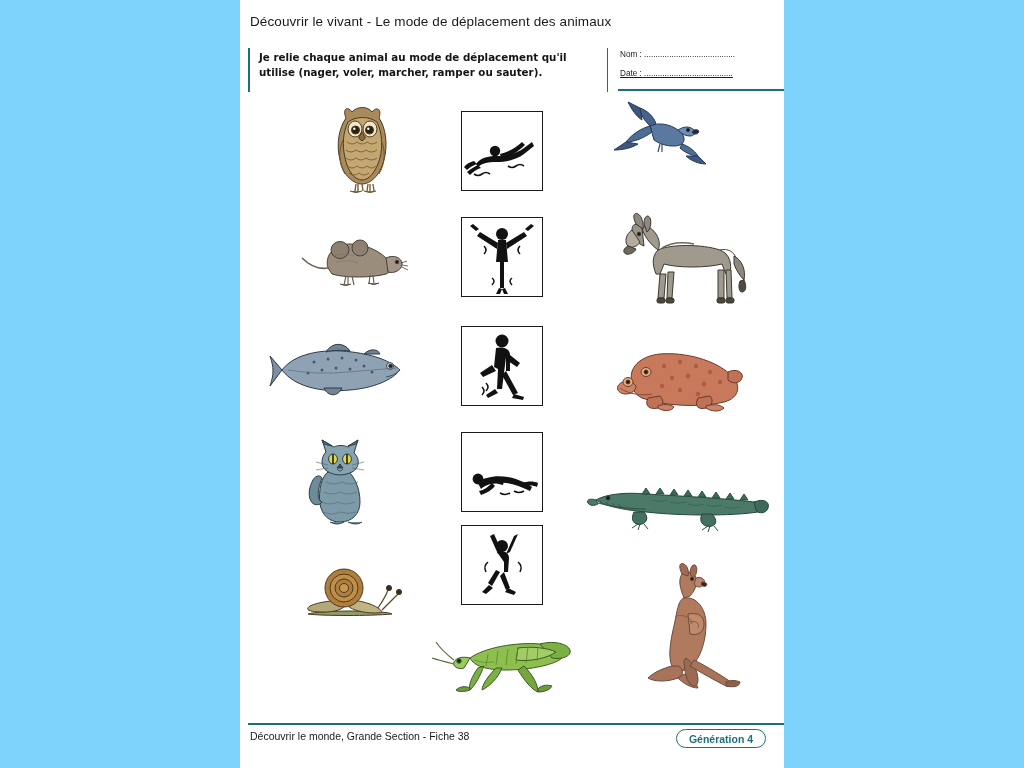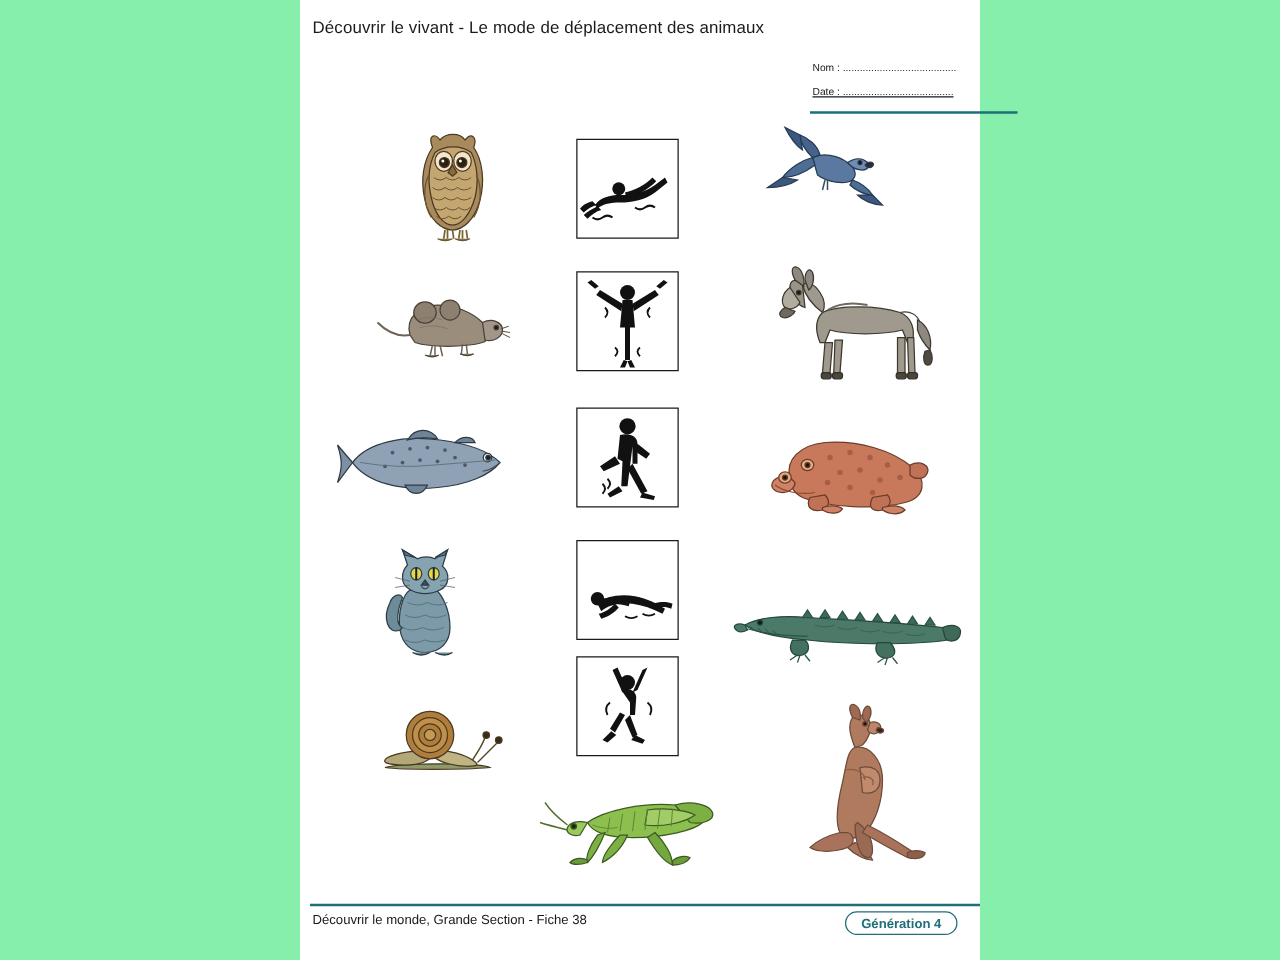--- a/index.html
+++ b/index.html
@@ -8,21 +8,21 @@
     width: 1024px;
     height: 768px;
     background: #ffffff;
     font-family: "Liberation Sans", sans-serif;
     overflow: hidden;
   }
   .page {
     position: absolute;
     left: 0; top: 0;
     width: 1024px; height: 768px;
-    background: #86efac;
+    background: #7dd3fc;
   }
   .sheet {
     position: absolute;
     left: 240px; top: 0px;
     width: 544px; height: 768px;
     background: #ffffff;
   }
   
   .doc-title {
     position: absolute;
@@ -58,21 +58,21 @@
   .instr-wrap:after {
     content: "";
     position: absolute;
     right: 0; top: 0;
     width: 1px; height: 44px;
     background: #1f6f78;
   }
   
   .idbox {
     position: absolute;
-    left: 648px; top: 45px;
+    left: 618px; top: 45px;
     width: 166px; height: 46px;
   }
   .idbox .line {
     position: absolute;
     font-size: 8.2px;
     color: #1a1a1a;
     white-space: nowrap;
   }
   .idbox .l1 { left: 2px; top: 5px; }
   .idbox .l2 { left: 2px; top: 24px; text-decoration: underline; }
@@ -126,20 +126,23 @@
   .fig svg { display: block; overflow: visible; }
 </style>
 </head>
 <body>
 
 <div class="page">
   <div class="sheet"></div>
 
   <div class="doc-title">Découvrir le vivant - Le mode de déplacement des animaux</div>
 
+  <div class="instr-wrap">
+    <div class="instr-text">Je relie chaque animal au mode de déplacement qu'il utilise (nager, voler, marcher, ramper ou sauter).</div>
+  </div>
 
   <div class="idbox">
     <div class="line l1">Nom : ........................................</div>
     <div class="line l2">Date : .......................................</div>
     <div class="rule"></div>
   </div>
 
   <div class="fig" style="left:312px; top:100px;">
     <svg width="100" height="95" viewBox="0 0 100 95">
       <g stroke="#4a3a22" stroke-width="1" fill="none">

